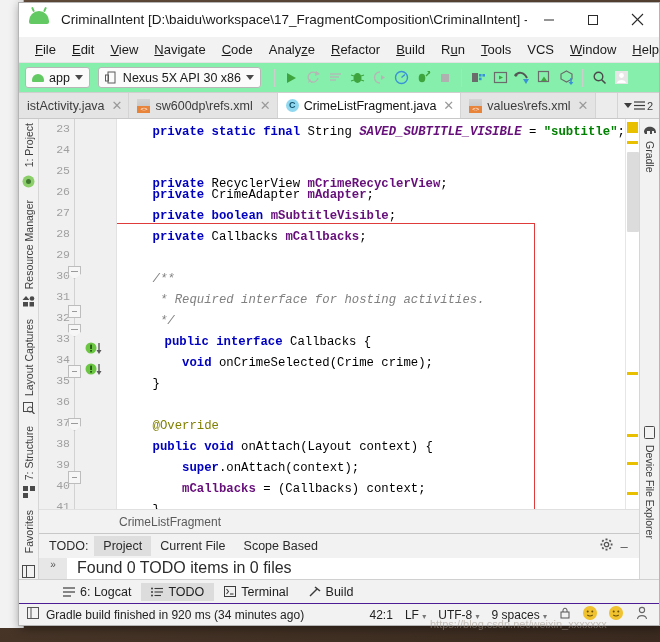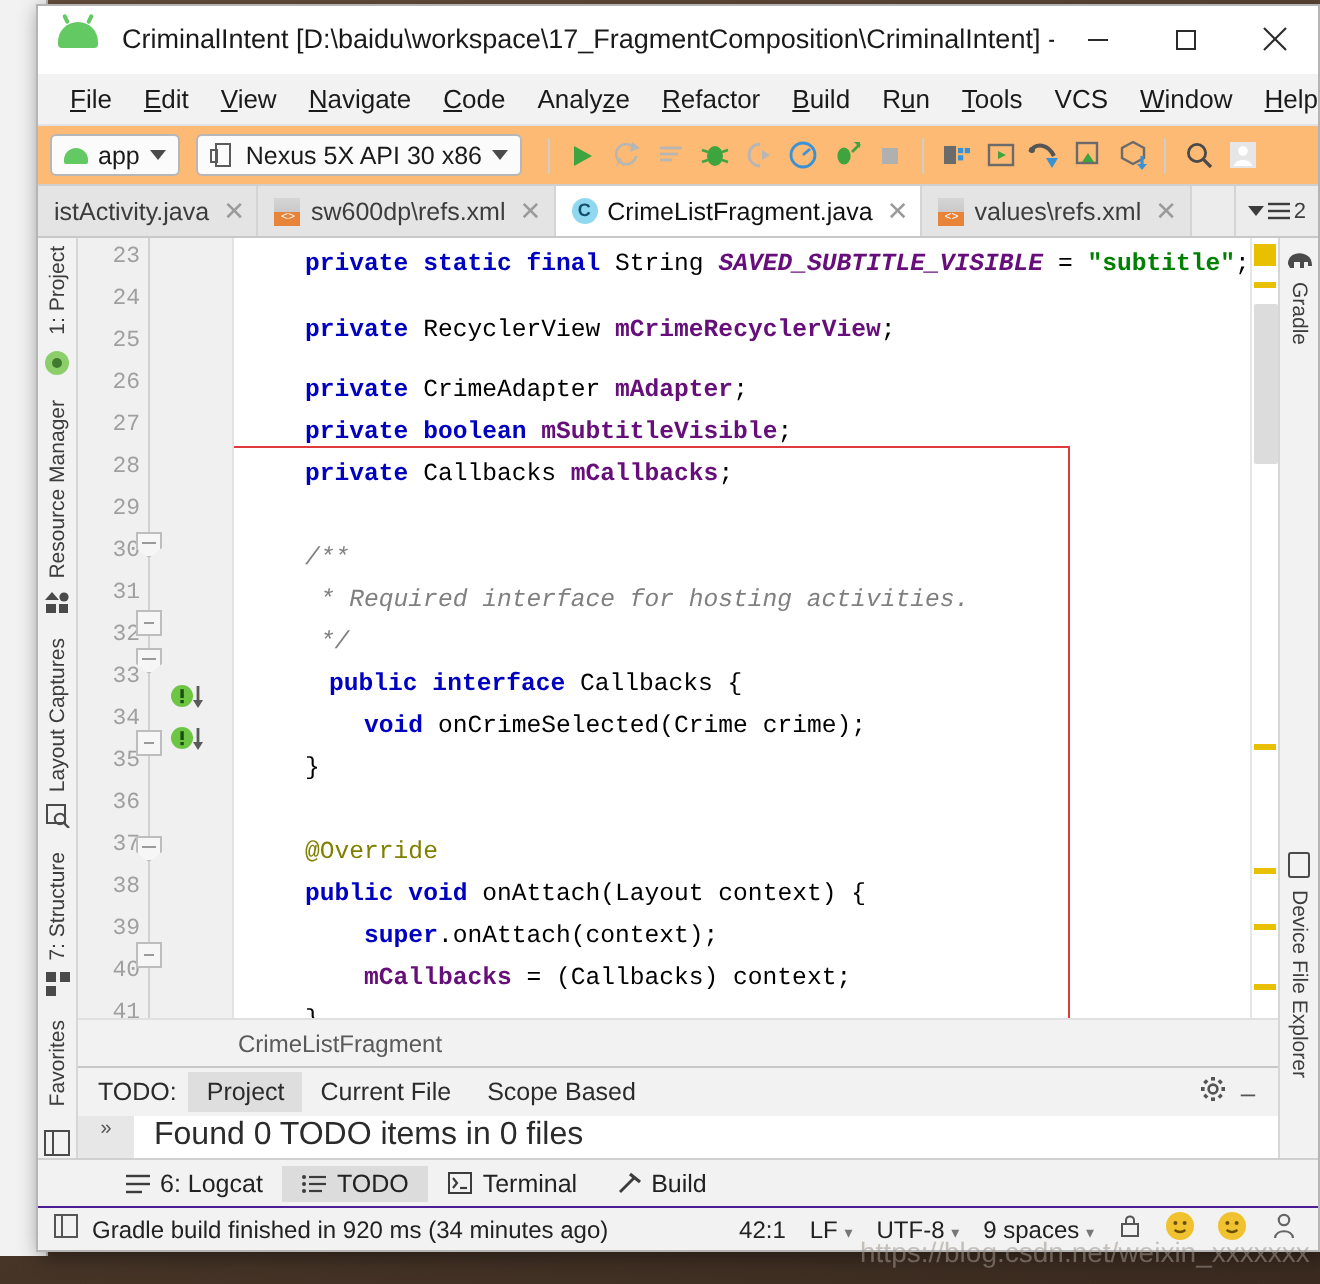--- a/index.html
+++ b/index.html
@@ -73,21 +73,21 @@
     display:flex; align-items:center; padding-left:8px;
     border-bottom:1px solid #e3e3e3;
   }
   .menu-item {
     font-size:13px; color:#1a1a1a; padding:2px 8px; white-space:nowrap;
   }
   .menu-item u { text-decoration: underline; }
 
   
   #toolbar {
-    height:30px; flex:0 0 30px; background:#fdba74;
+    height:30px; flex:0 0 30px; background:#86efac;
     display:flex; align-items:center; padding-left:6px;
     border-bottom:1px solid #cfcfcf;
   }
   .combo {
     display:flex; align-items:center; gap:5px;
     height:21px; border:1px solid #b7b7b7; background:#fbfbfb;
     border-radius:3px; padding:0 6px; font-size:12.5px; color:#1a1a1a;
     margin-right:8px; white-space:nowrap;
   }
   .caret { width:0;height:0;border-left:4px solid transparent;border-right:4px solid transparent;border-top:5px solid #4a4a4a;}
@@ -232,21 +232,21 @@
     height:22px; flex:0 0 22px; background:#f2f2f2; display:flex; align-items:center;
     gap:0; font-size:12px; color:#222; border-top:1px solid #4c1d95;
   }
   #statusbar .sb-left { display:flex; align-items:center; gap:7px; padding-left:8px; }
   #statusbar .spacer { flex:1; }
   #statusbar .sb-item { padding:0 6px; white-space:nowrap; }
   .tiny-caret { display:inline-block; font-size:8px; color:#777; }
   .smiley { width:14px;height:14px;border-radius:50%;background:#f0c230;display:inline-block;position:relative;}
   .watermark{
     position:absolute; left:430px; top:618px; width:225px; height:20px;
-    font-size:14px; color:rgba(160,150,140,.55); white-space:nowrap; pointer-events:none;
+    font-size:11px; color:rgba(160,150,140,.55); white-space:nowrap; pointer-events:none;
     font-family:"Liberation Sans",sans-serif;
   }
 </style>
 </head>
 <body>
 
 <div id="desktop"></div>
 
 <div id="bgwin">
   <div class="bgstrip"></div>
@@ -555,21 +555,21 @@
               </svg>
           </div>
 
         </div>
 
         <div id="code">
 
           <div id="code-lines">
               <div class="cline" style="top: 3px;">    <span class="kw">private static final</span> <span class="plain">String</span> <span class="sfld">SAVED_SUBTITLE_VISIBLE</span> <span class="plain">=</span> <span class="str">"subtitle"</span><span class="plain">;</span></div>
               <div class="cline" style="top: 24px;"></div>
-              <div class="cline" style="top: 36px;">    <span class="kw">private</span> <span class="plain">RecyclerView</span> <span class="fld">mCrimeRecyclerView</span><span class="plain">;</span></div>
+              <div class="cline" style="top: 55px;">    <span class="kw">private</span> <span class="plain">RecyclerView</span> <span class="fld">mCrimeRecyclerView</span><span class="plain">;</span></div>
               <div class="cline" style="top: 66px;">    <span class="kw">private</span> <span class="plain">CrimeAdapter</span> <span class="fld">mAdapter</span><span class="plain">;</span></div>
               <div class="cline" style="top: 87px;">    <span class="kw">private boolean</span> <span class="fld">mSubtitleVisible</span><span class="plain">;</span></div>
               <div class="cline" style="top: 108px;">    <span class="kw">private</span> <span class="plain">Callbacks</span> <span class="fld">mCallbacks</span><span class="plain">;</span></div>
               <div class="cline" style="top: 129px;"></div>
               <div class="cline" style="top: 150px;">    <span class="cmt">/**</span></div>
               <div class="cline" style="top: 171px;">     <span class="cmt">* Required interface for hosting activities.</span></div>
               <div class="cline" style="top: 192px;">     <span class="cmt">*/</span></div>
               <div class="cline" style="top: 213px; padding-left: 18px;">    <span class="kw">public interface</span> <span class="plain">Callbacks {</span></div>
               <div class="cline" style="top: 234px;">        <span class="kw">void</span> <span class="plain">onCrimeSelected(Crime crime);</span></div>
               <div class="cline" style="top: 255px;">    <span class="plain">}</span></div>

